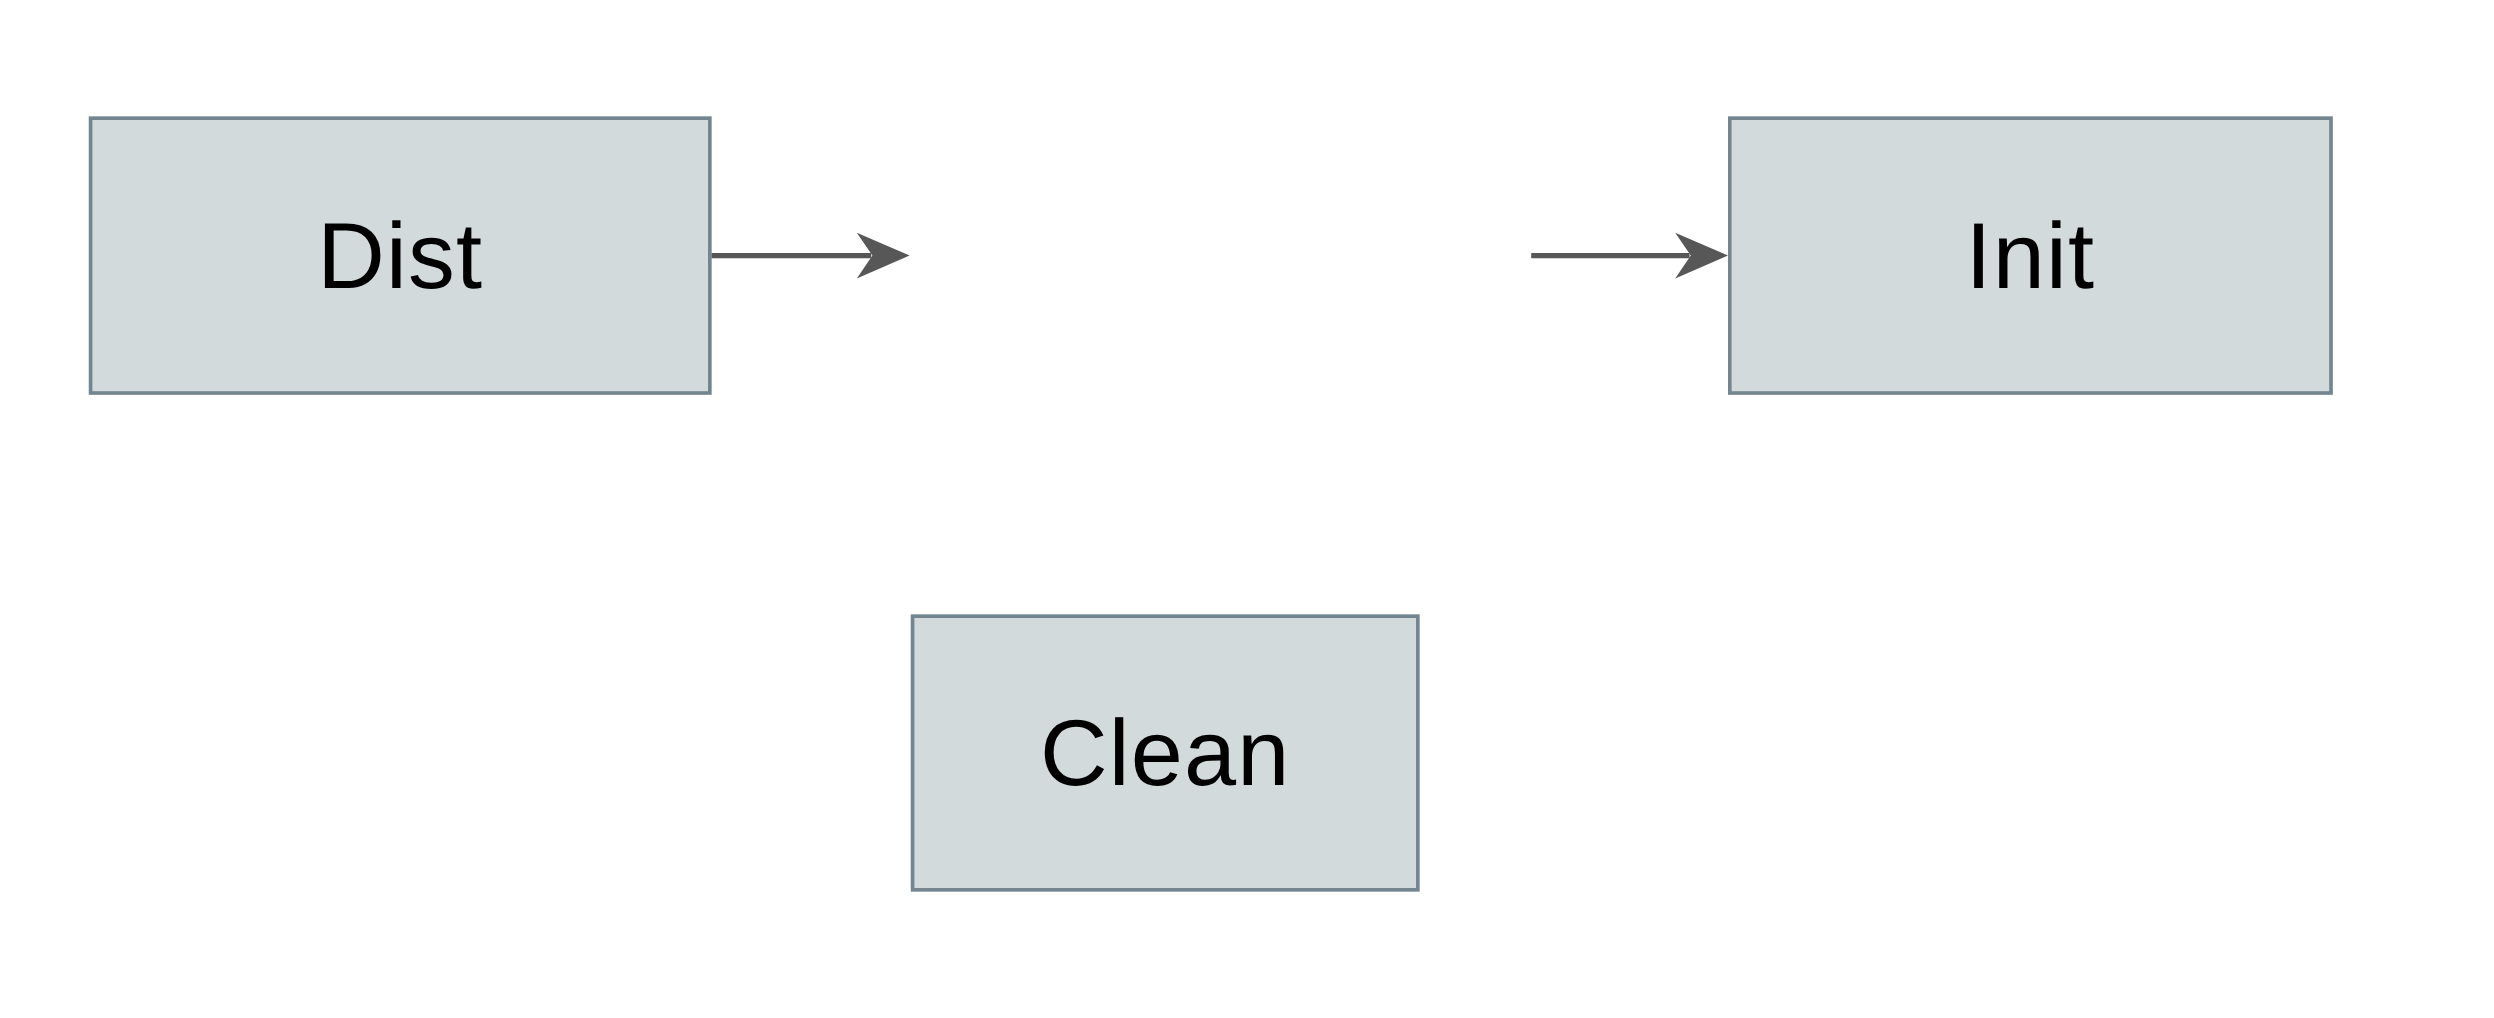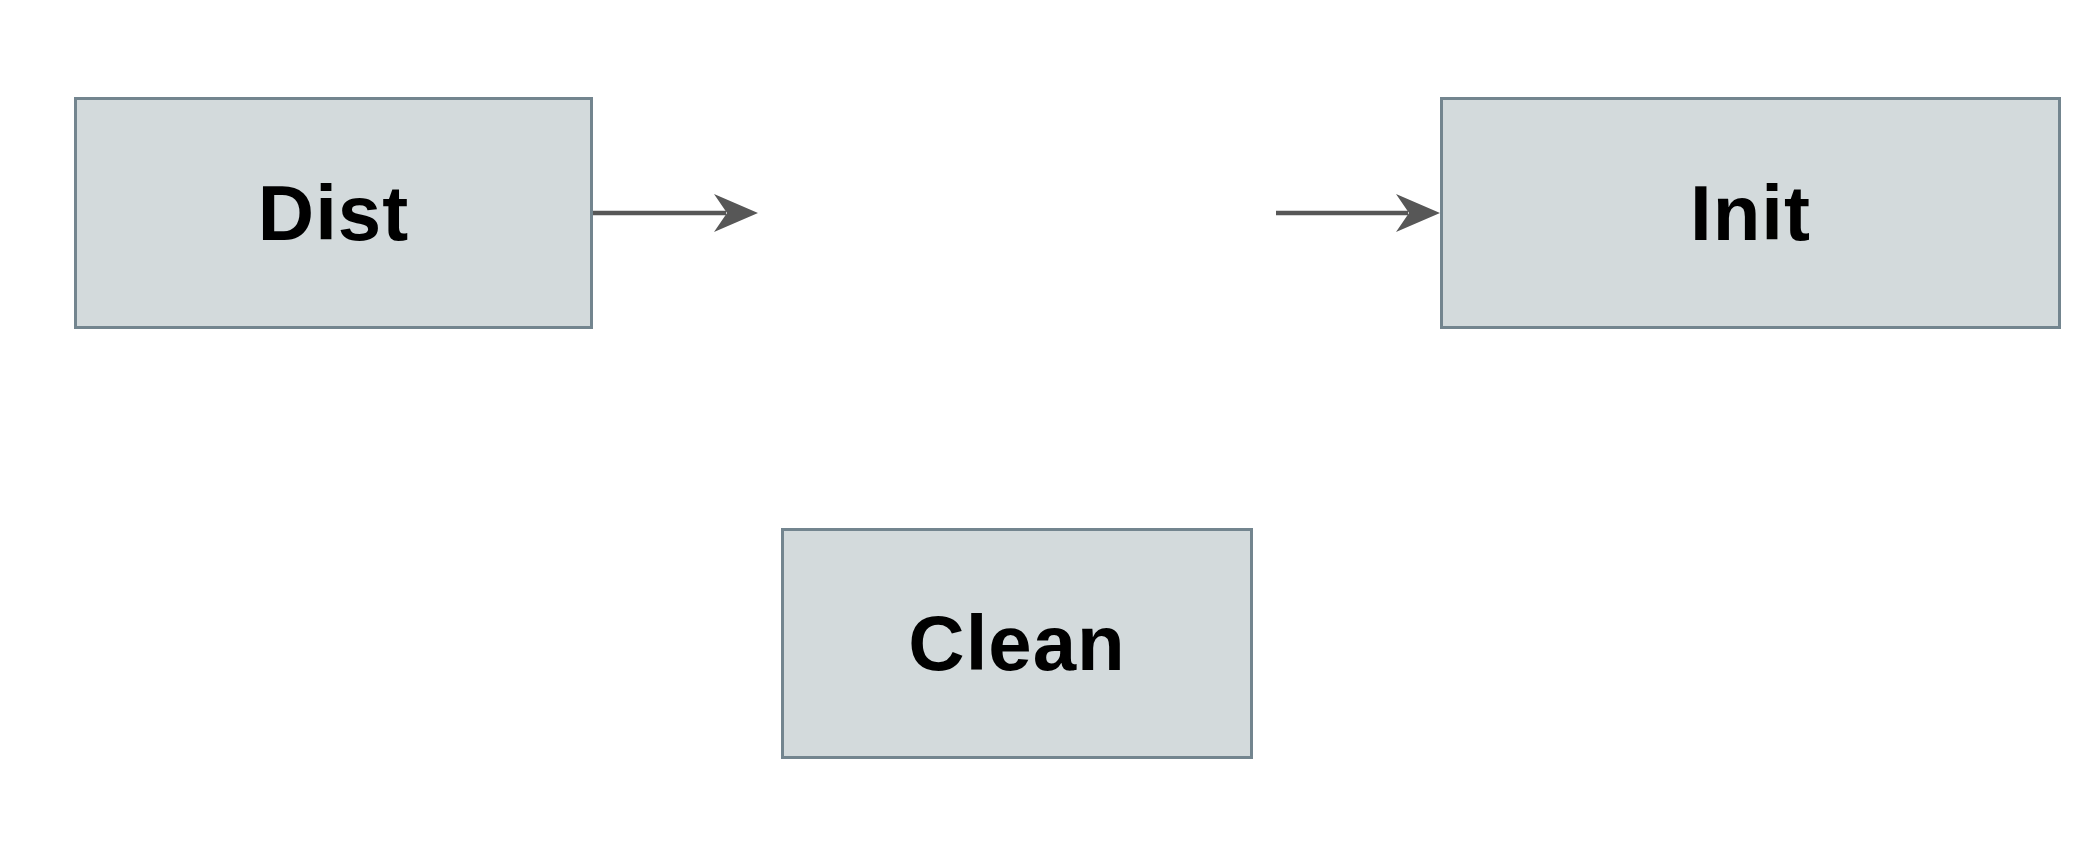--- a/index.html
+++ b/index.html
@@ -23,40 +23,40 @@
     position: absolute;
     background: var(--node-fill);
     border: 3px solid var(--node-border);
     display: flex;
     align-items: center;
     justify-content: center;
   }
   .node-label {
     color: var(--text-color);
     font-size: 78px;
-    font-weight: 700;
+    font-weight: 400;
     letter-spacing: 1px;
     user-select: none;
   }
   .edge {
     position: absolute;
     overflow: visible;
   }
   .edge line {
     stroke: var(--arrow-color);
     stroke-width: 4.5;
   }
   .edge polygon {
     fill: var(--arrow-color);
   }
   
   #node-dist    { left: 74px;   top: 97px;  width: 519px; height: 232px; }
   #node-compile { left: 758px;  top: 97px;  width: 518px; height: 232px; }
-  #node-init    { left: 1440px; top: 97px;  width: 621px; height: 232px; }
-  #node-clean   { left: 781px;  top: 512px; width: 472px; height: 231px; margin-top: 16px; }
+  #node-init    { left: 1440px; top: 97px;  width: 504px; height: 232px; }
+  #node-clean   { left: 759px;  top: 512px; width: 424px; height: 231px; }
   #edge-dist-compile { left: 593px;  top: 183px; }
   #edge-compile-init { left: 1276px; top: 183px; }
 </style>
 </head>
 <body>
 
 <div class="canvas">
 
   <div class="node" id="node-dist">
     <span class="node-label">Dist</span>

